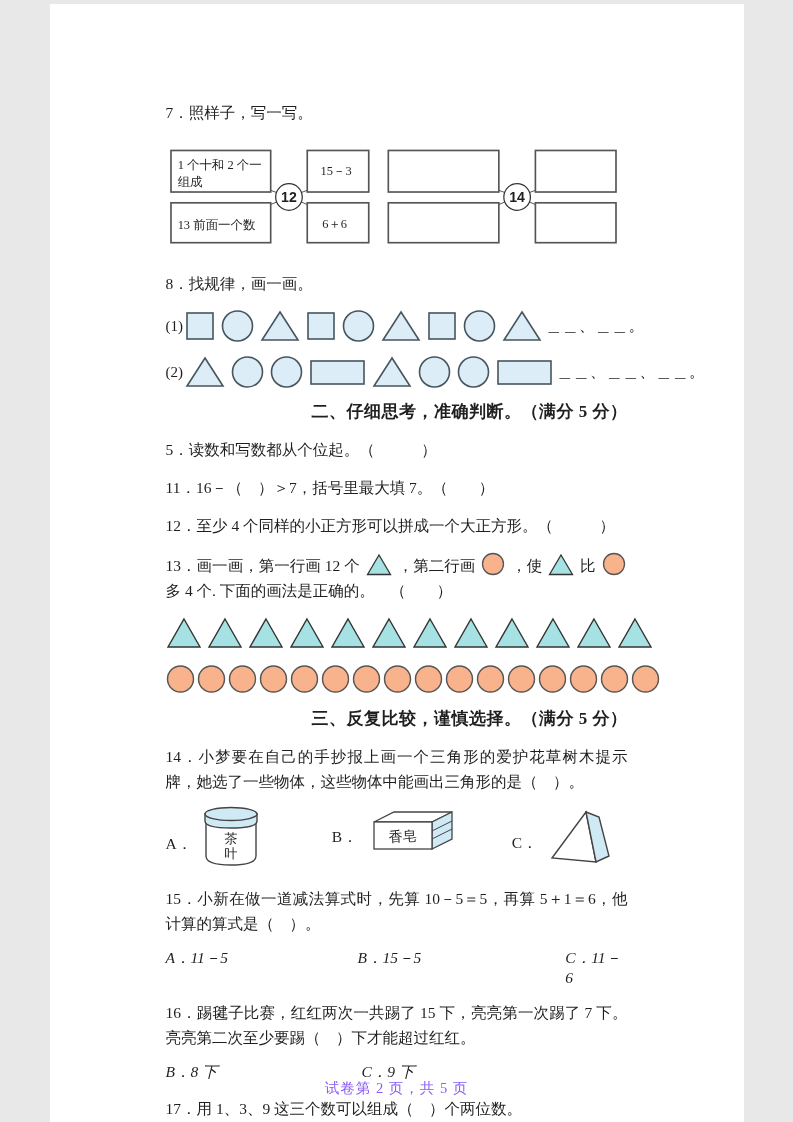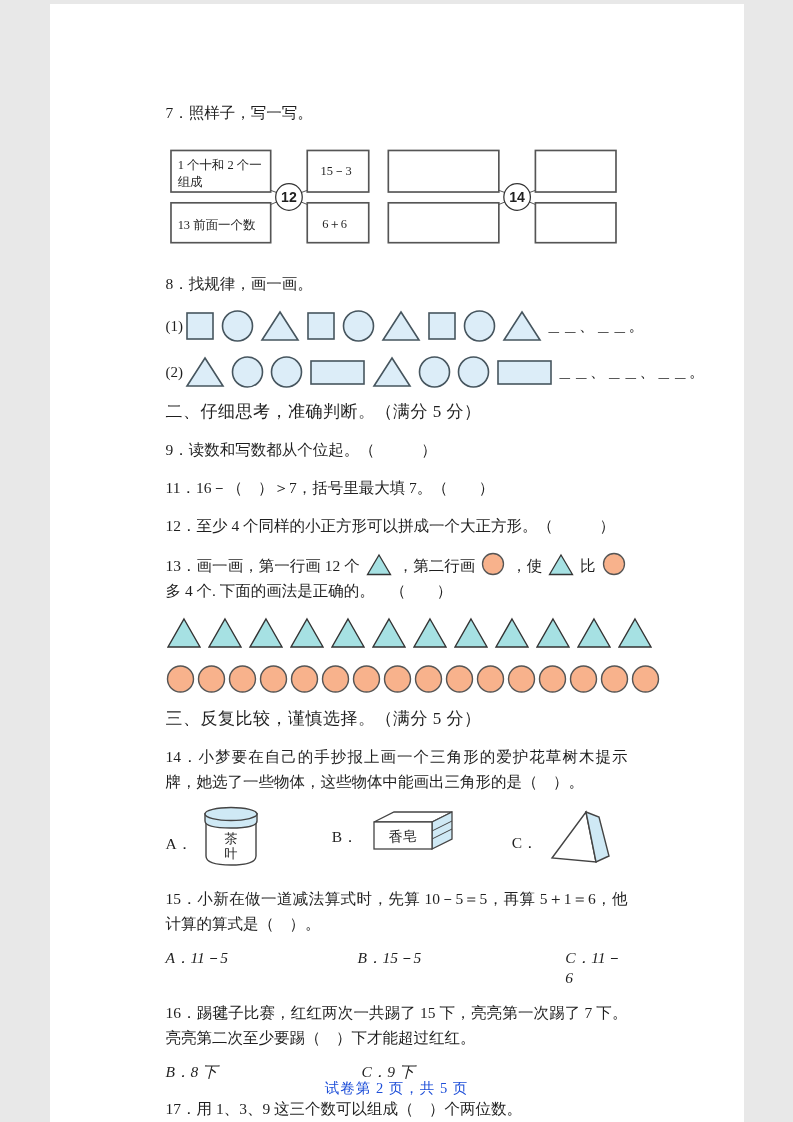--- a/index.html
+++ b/index.html
@@ -4,21 +4,21 @@
 <style>
   html,body{margin:0;padding:0;background:#e8e8e8;}
   .page{
     width:694px;height:1122px;background:#ffffff;position:relative;
     font-family:"Liberation Serif","DejaVu Serif",serif;color:#1f1f1f;
     margin:4px auto;overflow:hidden;
   }
   .content{padding:96px 116px 0 116px;}
   .q-line{font-size:15.5px;line-height:1.62;margin:0 0 12px;text-align:justify;}
   .pitch{margin-bottom:13px;}
-  .sec-heading{font-size:17px;font-weight:normal;margin:6px 0 14px;letter-spacing:.5px;}
+  .sec-heading{font-size:17px;font-weight:bold;margin:6px 0 14px;letter-spacing:.5px;text-align:right;}
   .diagram-row{display:flex;gap:10px;margin:4px 0 14px;}
   .diagram-row svg text{font-size:15px;fill:#1f1f1f;}
   .diagram-row svg .num{font-family:"Liberation Sans","DejaVu Sans",sans-serif;font-weight:bold;font-size:17px;}
   .shape-row{display:flex;align-items:center;margin:0 0 10px;min-height:36px;}
   .shape-row .row-label{font-size:15px;margin-right:2px;}
   .shape-seq{display:flex;align-items:center;gap:6px;}
   .shape-seq svg{display:block;}
   .tight .shape-seq{gap:2px;}
   .blank-text{font-size:15.5px;margin-left:4px;letter-spacing:1px;white-space:nowrap;}
   .inline-shape{display:inline-block;vertical-align:-5px;margin:0 2px;}
@@ -26,21 +26,21 @@
   .opt-row .opt{width:196px;}
   .opt-row .opt:nth-child(2){width:212px;}
   .opt-row .opt:nth-child(3){width:auto;}
   .img-opt-row{display:flex;align-items:flex-start;margin:4px 0 16px;}
   .img-opt{display:flex;align-items:center;}
   .img-opt .letter{font-size:15.5px;margin-right:8px;margin-top:14px;}
   .img-opt-row .img-opt:nth-child(1){width:196px;}
   .img-opt-row .img-opt:nth-child(2){width:212px;}
   .footer{
     position:absolute;left:0;bottom:28px;width:100%;text-align:center;
-    font-size:14.5px;color:#1d4ed8;letter-spacing:1px;
+    font-size:14.5px;color:#8b5cf6;letter-spacing:1px;
   }
 </style>
 </head>
 <body>
 
 <div class="page">
   <div class="content">
 
     <p class="q-line">7．照样子，写一写。</p>
 
@@ -143,21 +143,21 @@
           </svg>
           <svg width="57" height="34" viewBox="0 0 57 34">
             <rect x="2" y="6" width="53" height="23" fill="#dcedf8" stroke="#46555e" stroke-width="1.6"></rect>
           </svg>
         </span>
       <span class="blank-text">＿＿、＿＿、＿＿。</span>
     </div>
 
     <h2 class="sec-heading">二、仔细思考，准确判断。（满分 5 分）</h2>
 
-    <p class="q-line pitch">9．读数和写数都从个位起。（　　　）</p>
+    <p class="q-line pitch">5．读数和写数都从个位起。（　　　）</p>
     <p class="q-line pitch">11．16－（　）＞7，括号里最大填 7。（　　）</p>
     <p class="q-line pitch">12．至少 4 个同样的小正方形可以拼成一个大正方形。（　　　）</p>
 
     <p class="q-line">
       <span>13．画一画，第一行画 12 个</span>
       <svg class="inline-shape" width="26" height="23" viewBox="0 0 26 23">
           <polygon points="13,2 24.5,21.5 1.5,21.5" fill="#a6e1e3" stroke="#333" stroke-width="1.3"></polygon>
         </svg>
       <span>，第二行画</span>
       <svg class="inline-shape" width="24" height="24" viewBox="0 0 24 24">

